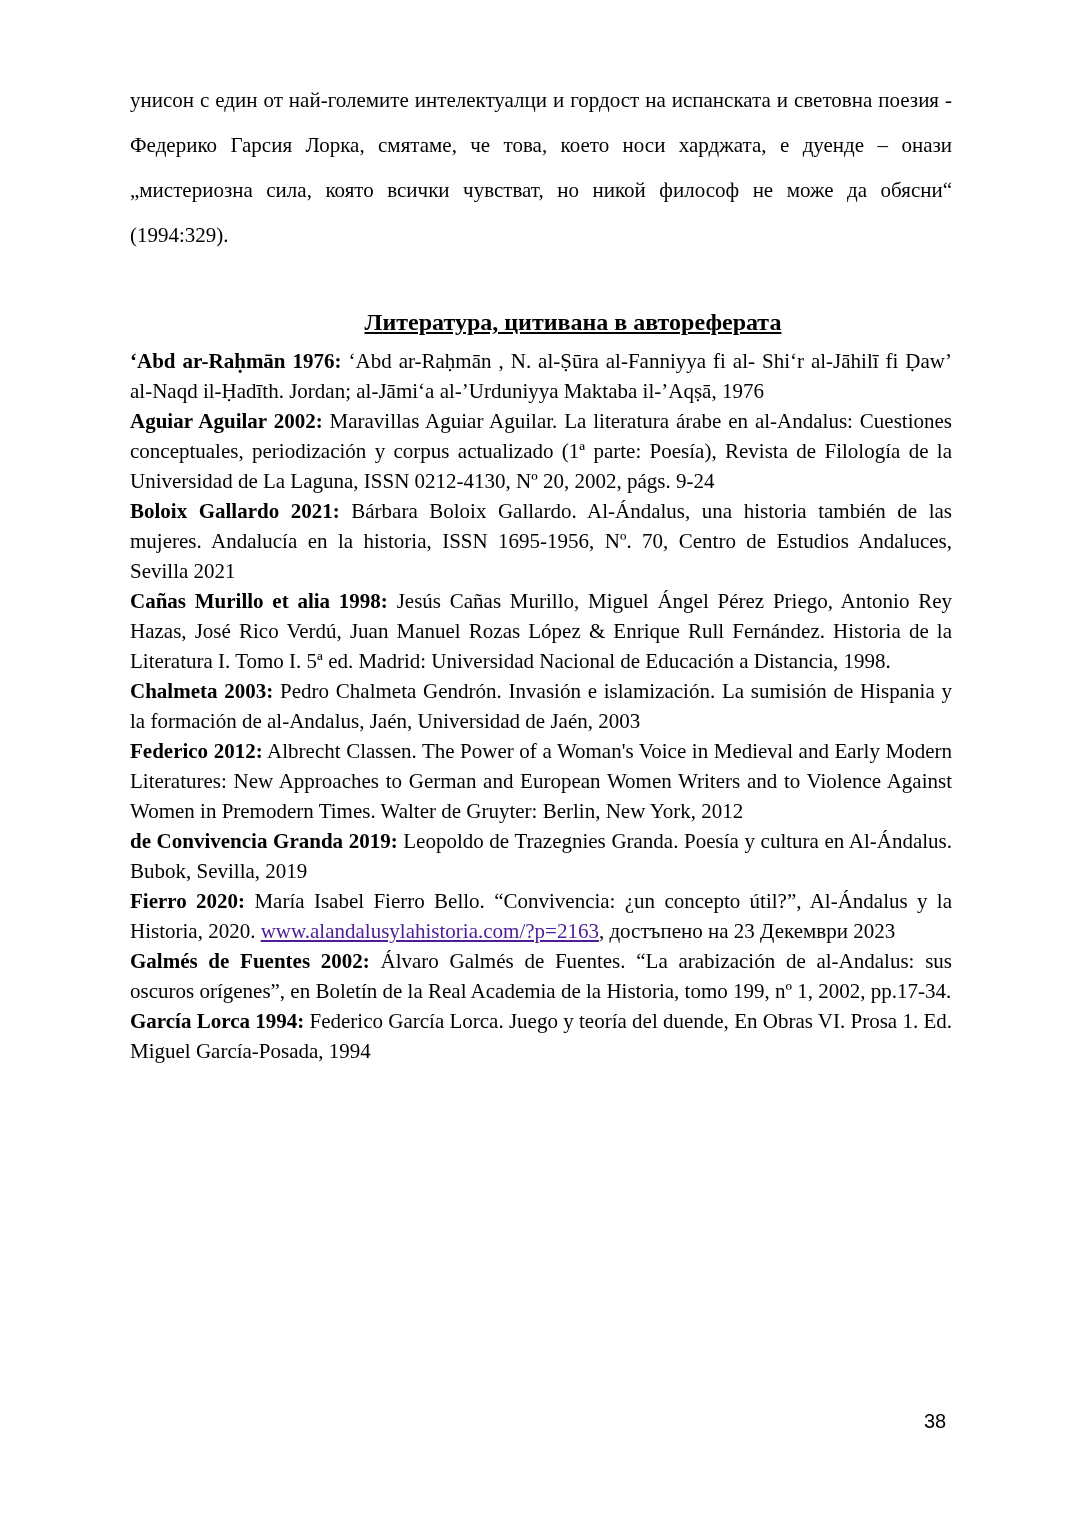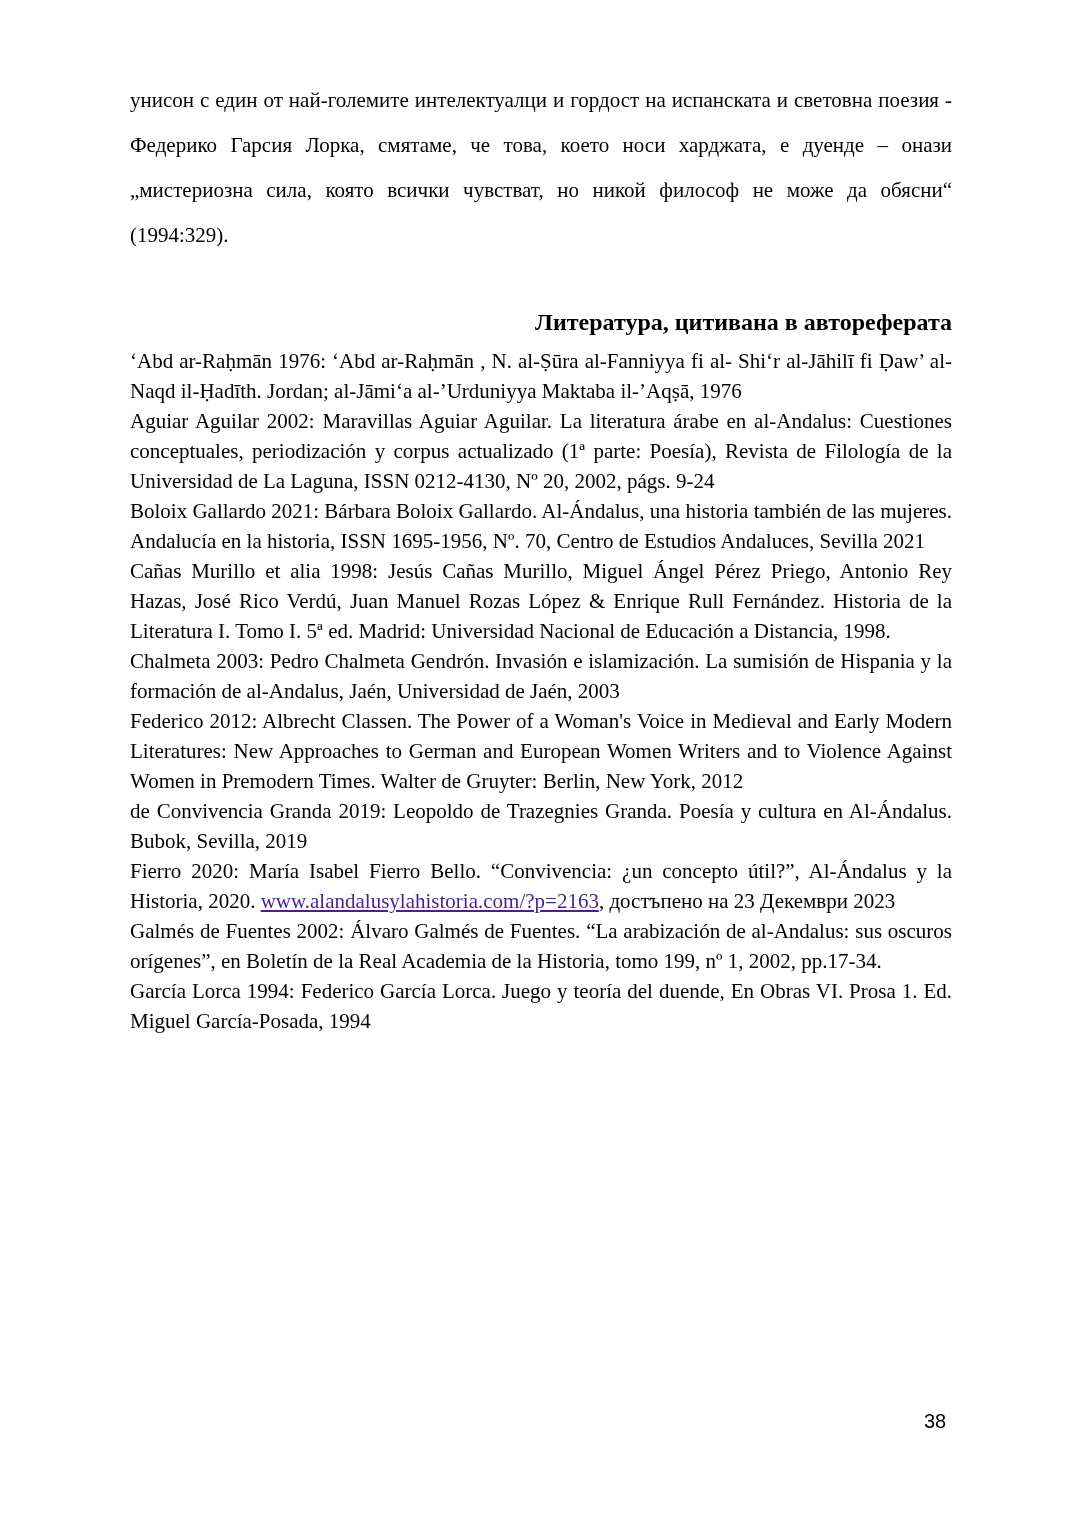--- a/index.html
+++ b/index.html
@@ -27,30 +27,31 @@
     font-size: 21px;
     line-height: 45px;
     text-align: justify;
   }
   .heading {
     margin: 48px 0 8px 0;
     font-size: 24px;
     font-weight: bold;
     line-height: 32px;
     text-indent: 64px;
-    text-align: right;
+    text-align: center;
+    text-decoration: underline;
   }
   .entry {
     margin: 0;
     font-size: 21px;
     line-height: 30px;
     text-align: justify;
   }
   .entry-label {
-    font-weight: normal;
+    font-weight: bold;
   }
   .entry-link {
     color: #4c1d95;
     text-decoration: underline;
   }
   .page-number {
     position: absolute;
     left: 924px;
     top: 1406px;
     font-family: Liberation Sans, sans-serif;

